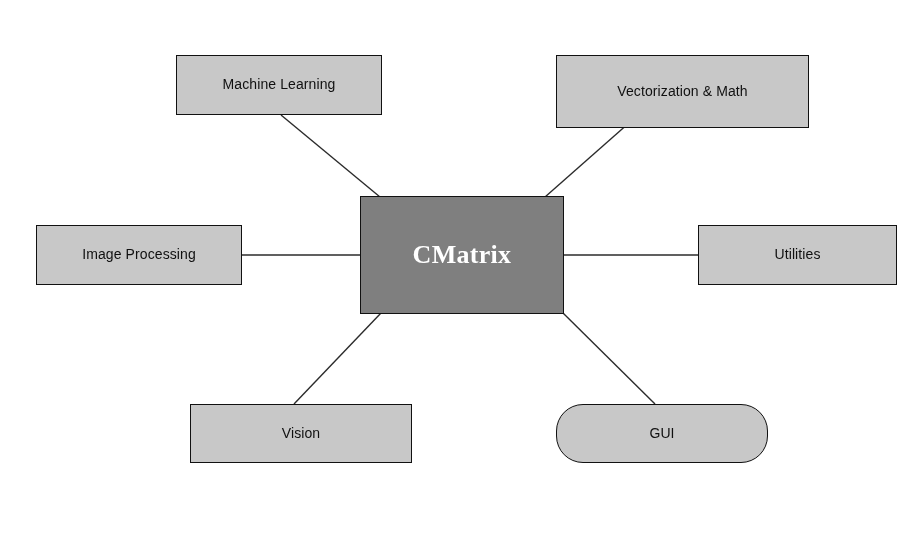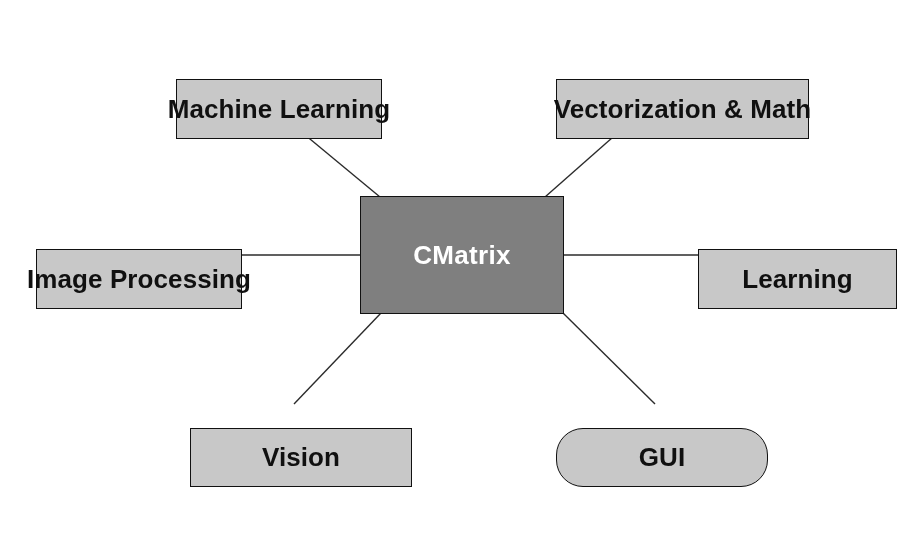--- a/index.html
+++ b/index.html
@@ -37,31 +37,31 @@
     box-sizing: border-box;
     border: 1.6px solid #111111;
     display: flex;
     align-items: center;
     justify-content: center;
     text-align: center;
   }
   .node-peripheral {
     background: #c8c8c8;
     color: #101010;
-    font-size: 26px;
-    font-weight: 700;
+    font-size: 14px;
+    font-weight: 400;
     letter-spacing: 0.1px;
-    margin-top: 24px;
   }
   .node-center {
     background: #7f7f7f;
     color: #ffffff;
     font-size: 26px;
     font-weight: bold;
     letter-spacing: 0.3px;
+    font-family: Liberation Serif, serif;
   }
   .node-label {
     display: block;
     line-height: 1.1;
     padding: 0 6px;
     white-space: nowrap;
   }
 </style>
 </head>
 <body style="background: rgb(255, 255, 255);">
@@ -74,30 +74,30 @@
     <line class="connector-line" x1="242" y1="255" x2="360" y2="255" stroke="#2b2b2b"></line>
     <line class="connector-line" x1="564" y1="255" x2="698" y2="255" stroke="#2b2b2b"></line>
     <line class="connector-line" x1="381" y1="313" x2="294" y2="404" stroke="#2b2b2b"></line>
     <line class="connector-line" x1="563" y1="313" x2="655" y2="404" stroke="#2b2b2b"></line>
   </svg>
 
   <div class="node-box node-peripheral" style="left: 176px; top: 55px; width: 206px; height: 60px; background: rgb(200, 200, 200); color: rgb(16, 16, 16); border-color: rgb(17, 17, 17);">
     <span class="node-label">Machine Learning</span>
   </div>
 
-  <div class="node-box node-peripheral" style="left: 556px; top: 55px; width: 253px; height: 60px; background: rgb(200, 200, 200); color: rgb(16, 16, 16); border-color: rgb(17, 17, 17);">
+  <div class="node-box node-peripheral" style="left: 556px; top: 55px; width: 253px; height: 73px; background: rgb(200, 200, 200); color: rgb(16, 16, 16); border-color: rgb(17, 17, 17);">
     <span class="node-label">Vectorization &amp; Math</span>
   </div>
 
   <div class="node-box node-peripheral" style="left: 36px; top: 225px; width: 206px; height: 60px; background: rgb(200, 200, 200); color: rgb(16, 16, 16); border-color: rgb(17, 17, 17);">
     <span class="node-label">Image Processing</span>
   </div>
 
   <div class="node-box node-peripheral" style="left: 698px; top: 225px; width: 199px; height: 60px; background: rgb(200, 200, 200); color: rgb(16, 16, 16); border-color: rgb(17, 17, 17);">
-    <span class="node-label">Learning</span>
+    <span class="node-label">Utilities</span>
   </div>
 
   <div class="node-box node-peripheral" style="left: 190px; top: 404px; width: 222px; height: 59px; background: rgb(200, 200, 200); color: rgb(16, 16, 16); border-color: rgb(17, 17, 17);">
     <span class="node-label">Vision</span>
   </div>
 
   <div class="node-box node-peripheral" style="left: 556px; top: 404px; width: 212px; height: 59px; background: rgb(200, 200, 200); color: rgb(16, 16, 16); border-color: rgb(17, 17, 17); border-radius: 27px;">
     <span class="node-label">GUI</span>
   </div>
 

